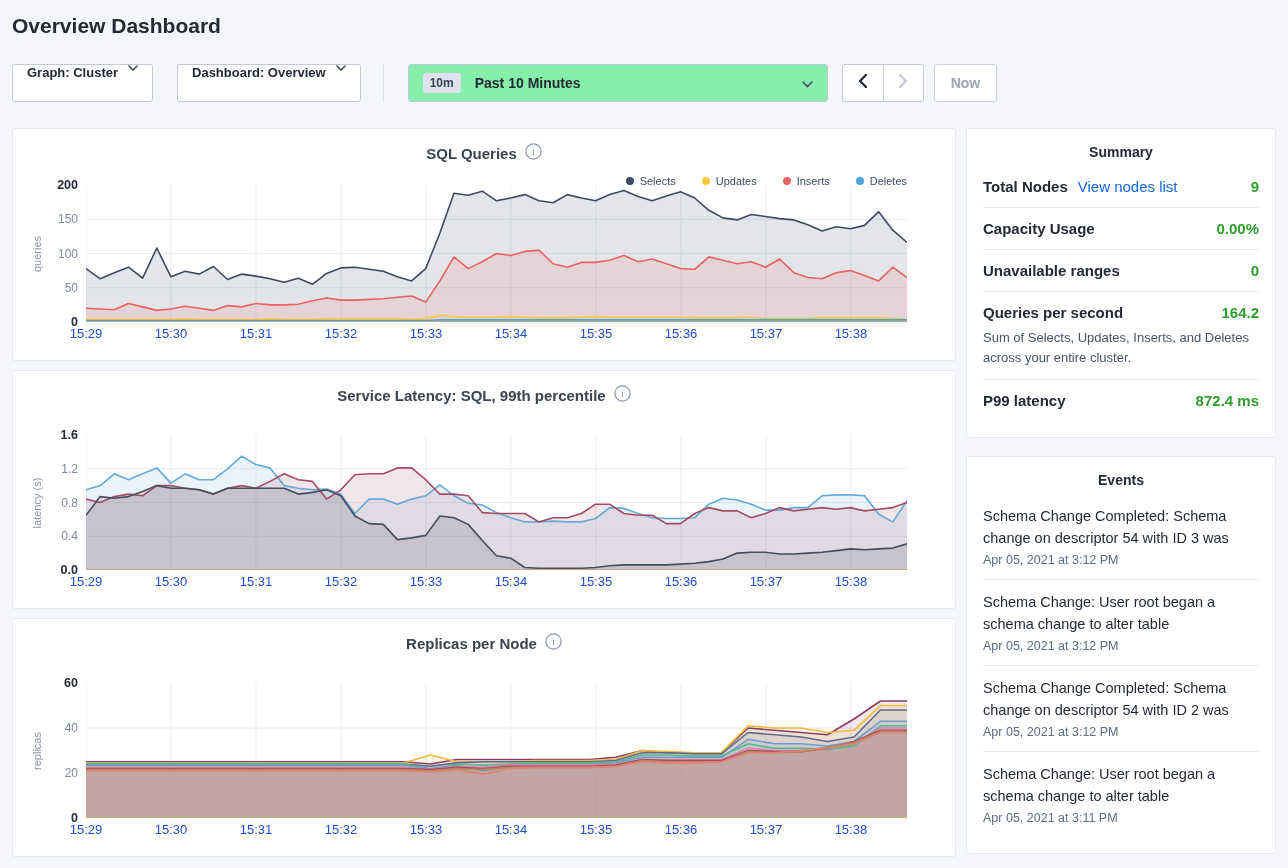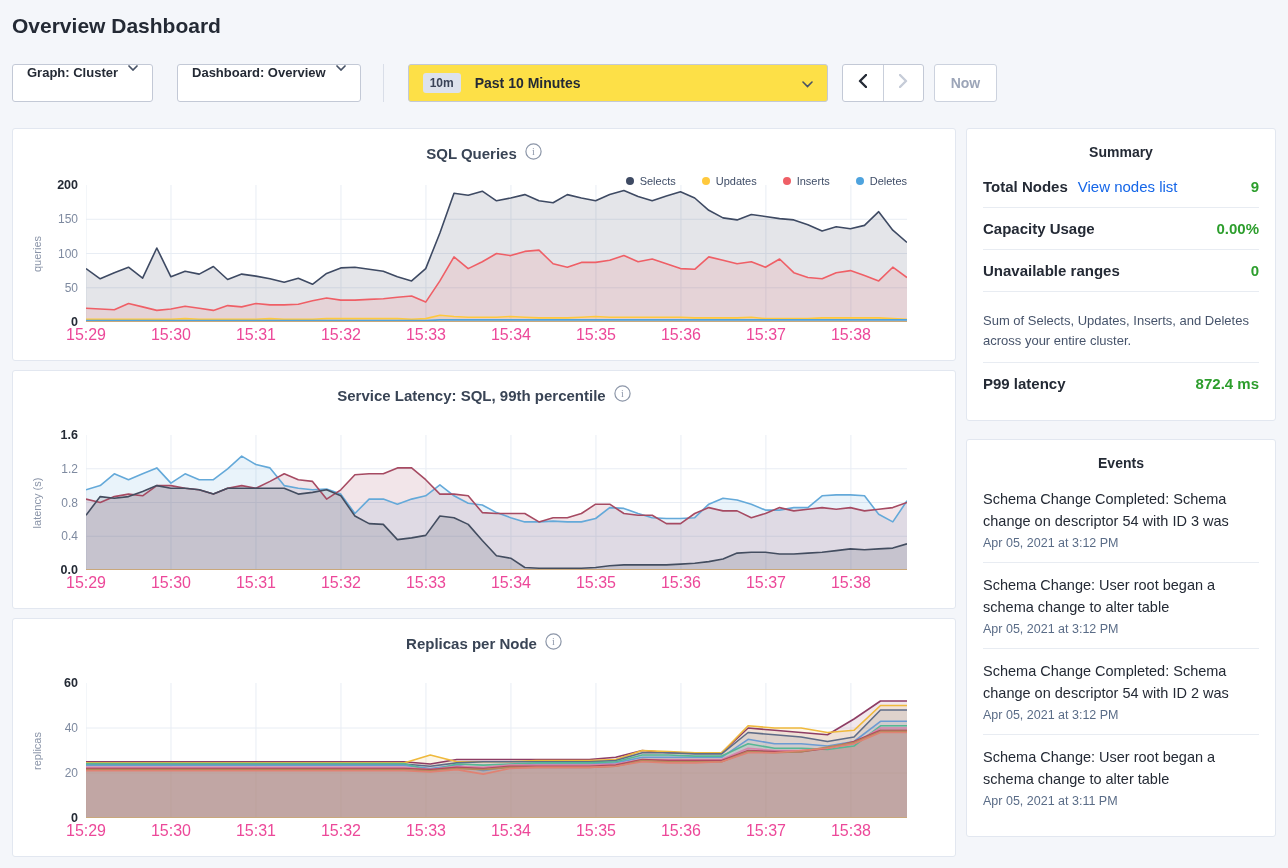--- a/index.html
+++ b/index.html
@@ -7,21 +7,21 @@
     font-family:"Liberation Sans","DejaVu Sans",sans-serif; color:#242a35; }
   .content { padding:12px 12px 0 12px; }
   h1.page-title { font-size:21px; font-weight:600; color:#242a35; margin:2px 0 0 0; }
 
   
   .toolbar { display:flex; align-items:center; margin-top:26px; height:38px; }
   .dd-btn { display:flex; align-items:flex-start; gap:10px; background:#fff; border:1px solid #c3c9d6;
     border-radius:3px; height:38px; padding:0 14px; font-size:13px; font-weight:700; color:#242a35; cursor:pointer; }
   .dd-btn svg { display:block; }
   .tb-sep { width:1px; height:38px; background:#d9dee8; margin:0 24px 0 22px; }
-  .time-picker { display:flex; align-items:center; background:#fde047; border:1px solid #c3c9d6; border-radius:3px;
+  .time-picker { display:flex; align-items:center; background:#86efac; border:1px solid #c3c9d6; border-radius:3px;
     height:38px; width:420px; padding:0 14px; cursor:pointer; }
   .time-badge { background:#dde2ec; color:#3a4357; font-size:12px; font-weight:700; border-radius:3px;
     padding:3px 7px; margin-right:14px; }
   .time-label { font-size:14px; font-weight:700; color:#242a35; flex:1; }
   .nav-group { display:flex; margin-left:14px; border:1px solid #c3c9d6; border-radius:3px; background:#fff; height:38px; }
   .nav-btn { width:40px; display:flex; align-items:center; justify-content:center; cursor:pointer; }
   .nav-btn + .nav-btn { border-left:1px solid #c9cfdb; }
   .now-btn { margin-left:10px; height:38px; padding:0 16px; background:#fff; border:1px solid #ccd2de;
     border-radius:3px; font-size:14px; font-weight:700; color:#9ca5b8; display:flex; align-items:center; }
 
@@ -41,21 +41,21 @@
   .plot-row.no-legend { margin-top:30px; }
   .y-gutter { width:73px; flex:none; position:relative; }
   .ylabel { position:absolute; left:24px; top:50%; transform:translate(-50%,-50%) rotate(180deg);
     writing-mode:vertical-rl; font-size:11px; color:#8a94a8; }
   .y-ticks { position:absolute; top:0; bottom:0; left:0; right:8px; }
   .ytick { position:absolute; right:0; font-size:12px; color:#7e8aa0; }
   .ytick.extreme { font-weight:700; color:#242a35; font-size:12.5px; }
   .plot { flex:1; margin-right:48px; position:relative; }
   .plot svg { display:block; }
   .x-row { margin:4px 48px 0 73px; position:relative; height:16px; }
-  .xtick { position:absolute; transform:translateX(-50%); font-size:16px; color:#ec4899; white-space:nowrap; }
+  .xtick { position:absolute; transform:translateX(-50%); font-size:13px; color:#1d4ed8; white-space:nowrap; }
 
   
   .side-panel { padding:0 16px 16px 16px; }
   .side-panel.events-panel { margin-top:18px; }
   .side-title { text-align:center; font-size:14px; font-weight:700; color:#242a35; padding:15px 0 6px 0; }
   .sum-row { padding:12px 0; border-bottom:1px solid #e8ecf2; }
   .sum-row:last-child { border-bottom:none; }
   .sum-line { display:flex; align-items:baseline; }
   .sum-label { font-size:15px; font-weight:700; color:#242a35; }
   .sum-link { font-size:15px; font-weight:400; color:#1566e8; margin-left:10px; cursor:pointer; }
@@ -344,20 +344,24 @@
         </div>
 
         <div class="sum-row">
           <div class="sum-line">
             <span class="sum-label">Unavailable ranges</span>
             <span class="sum-value">0</span>
           </div>
         </div>
 
         <div class="sum-row">
+          <div class="sum-line">
+            <span class="sum-label">Queries per second</span>
+            <span class="sum-value">164.2</span>
+          </div>
           <div class="sum-desc">Sum of Selects, Updates, Inserts, and Deletes across your entire cluster.</div>
         </div>
 
         <div class="sum-row">
           <div class="sum-line">
             <span class="sum-label">P99 latency</span>
             <span class="sum-value">872.4 ms</span>
           </div>
         </div>
       </div>

